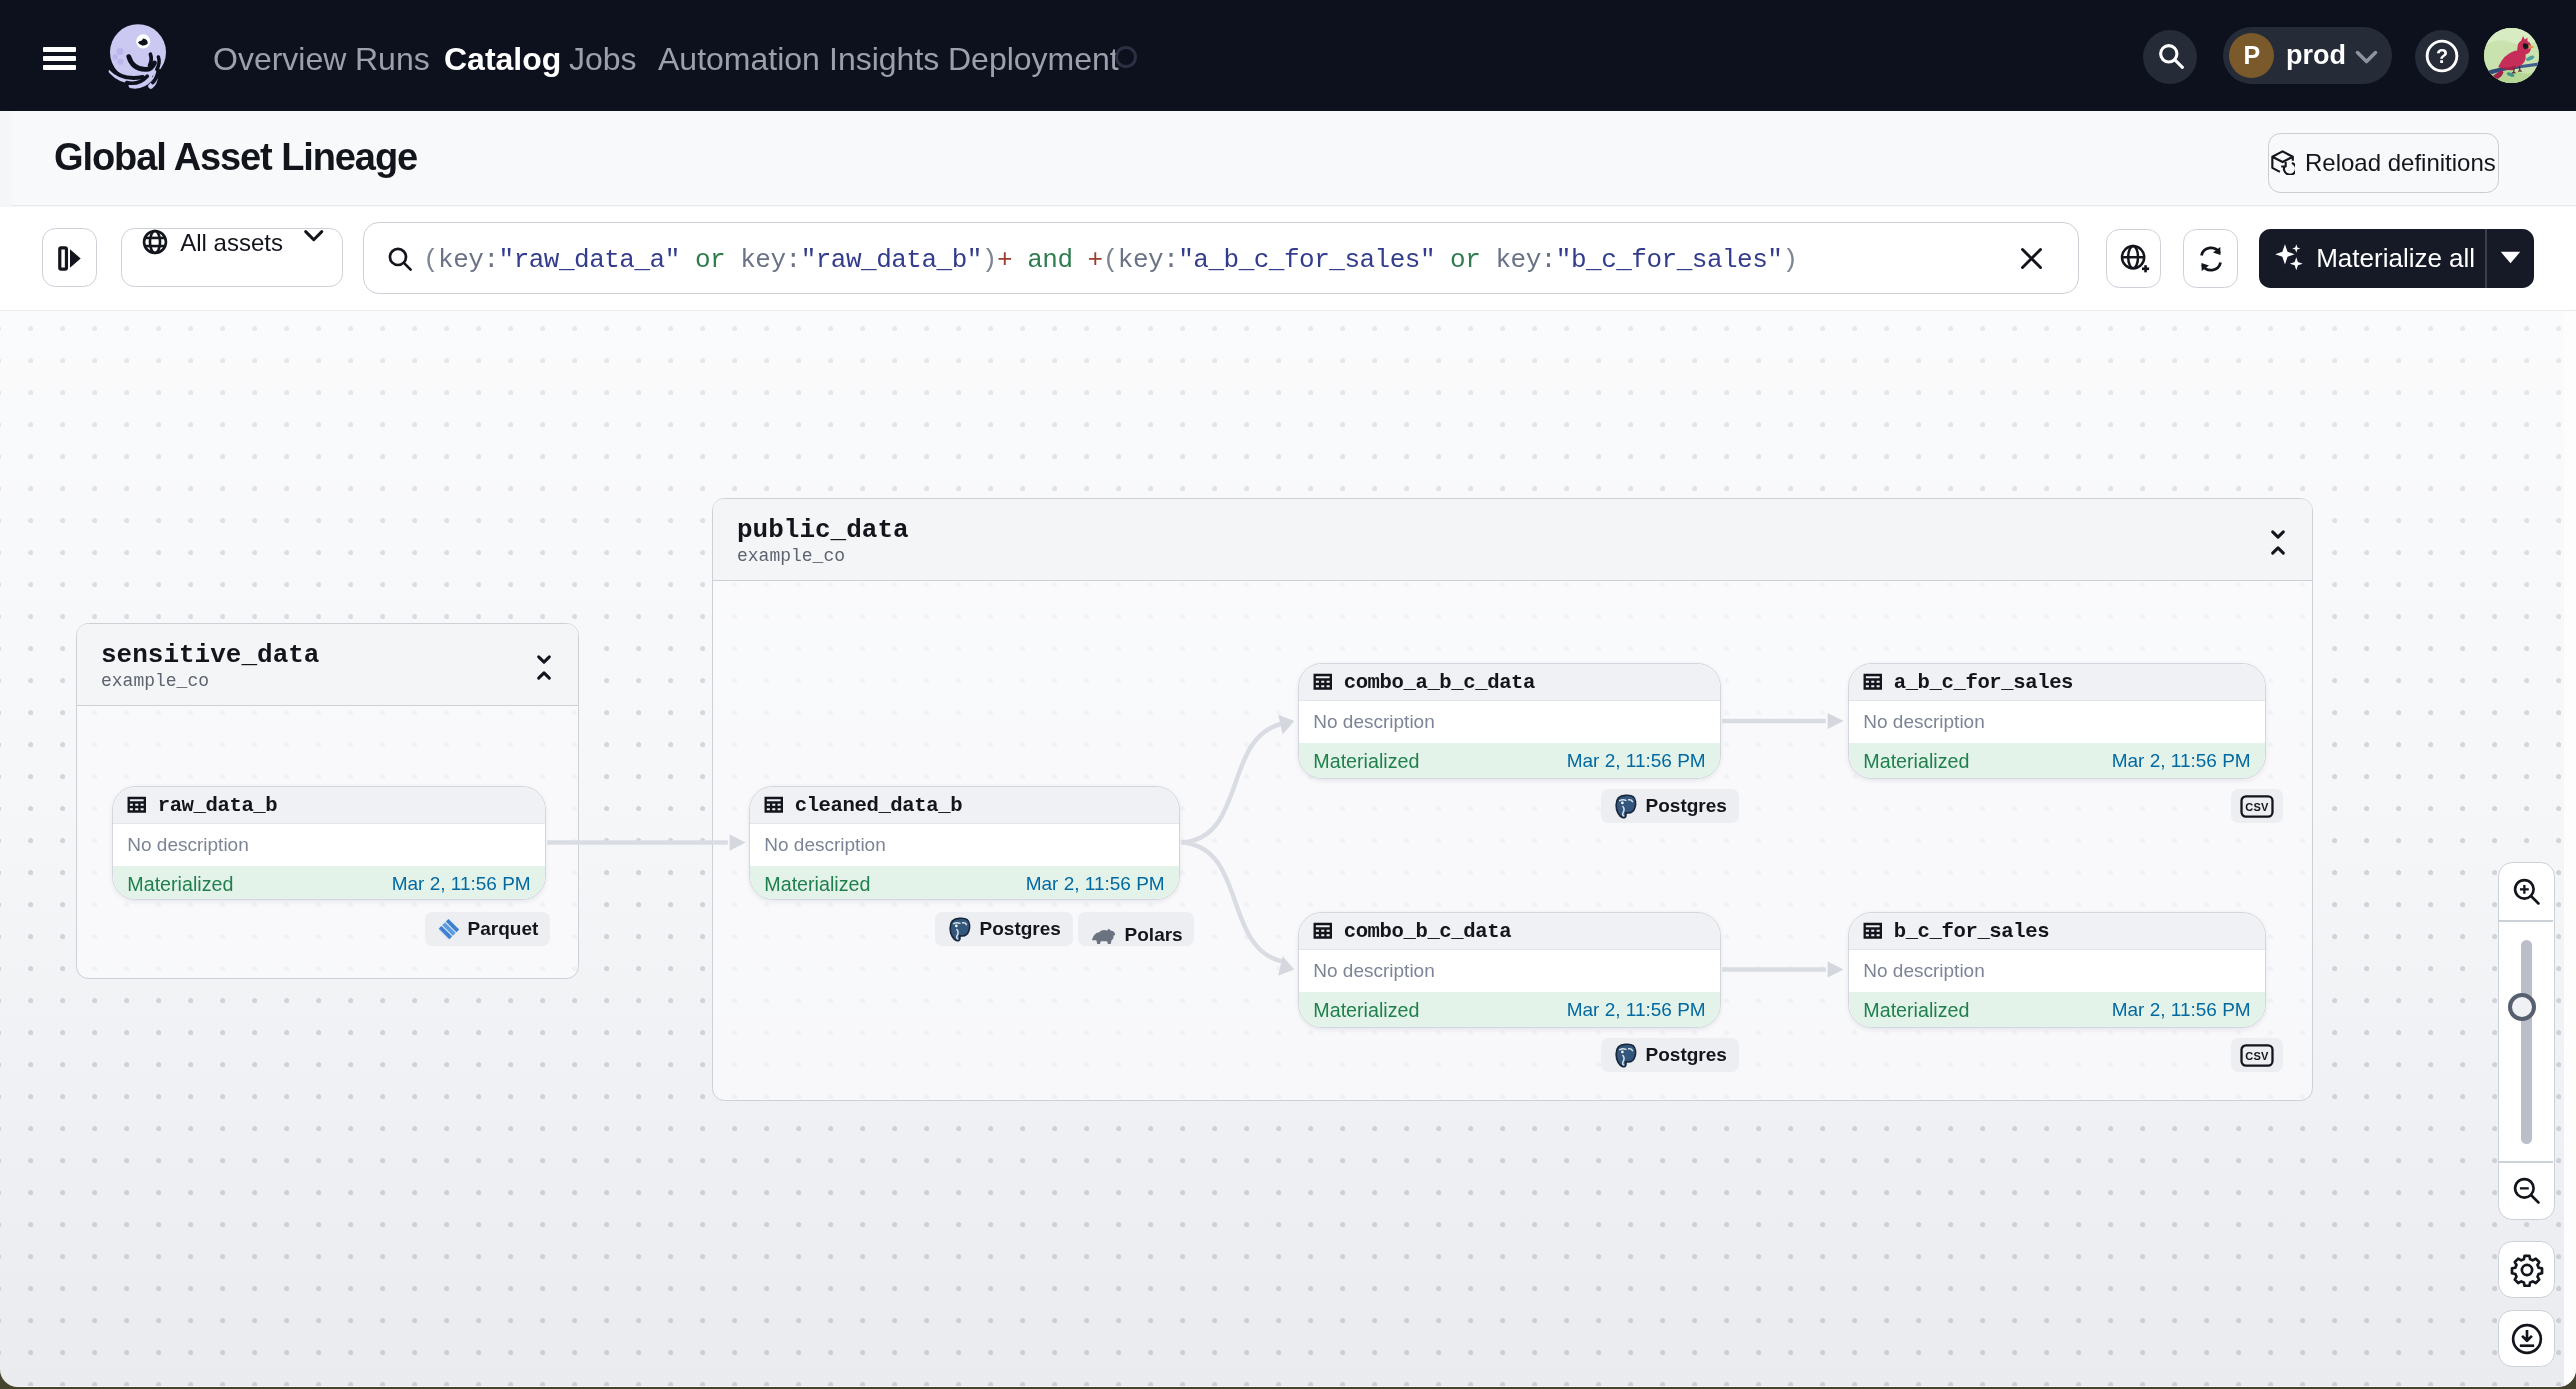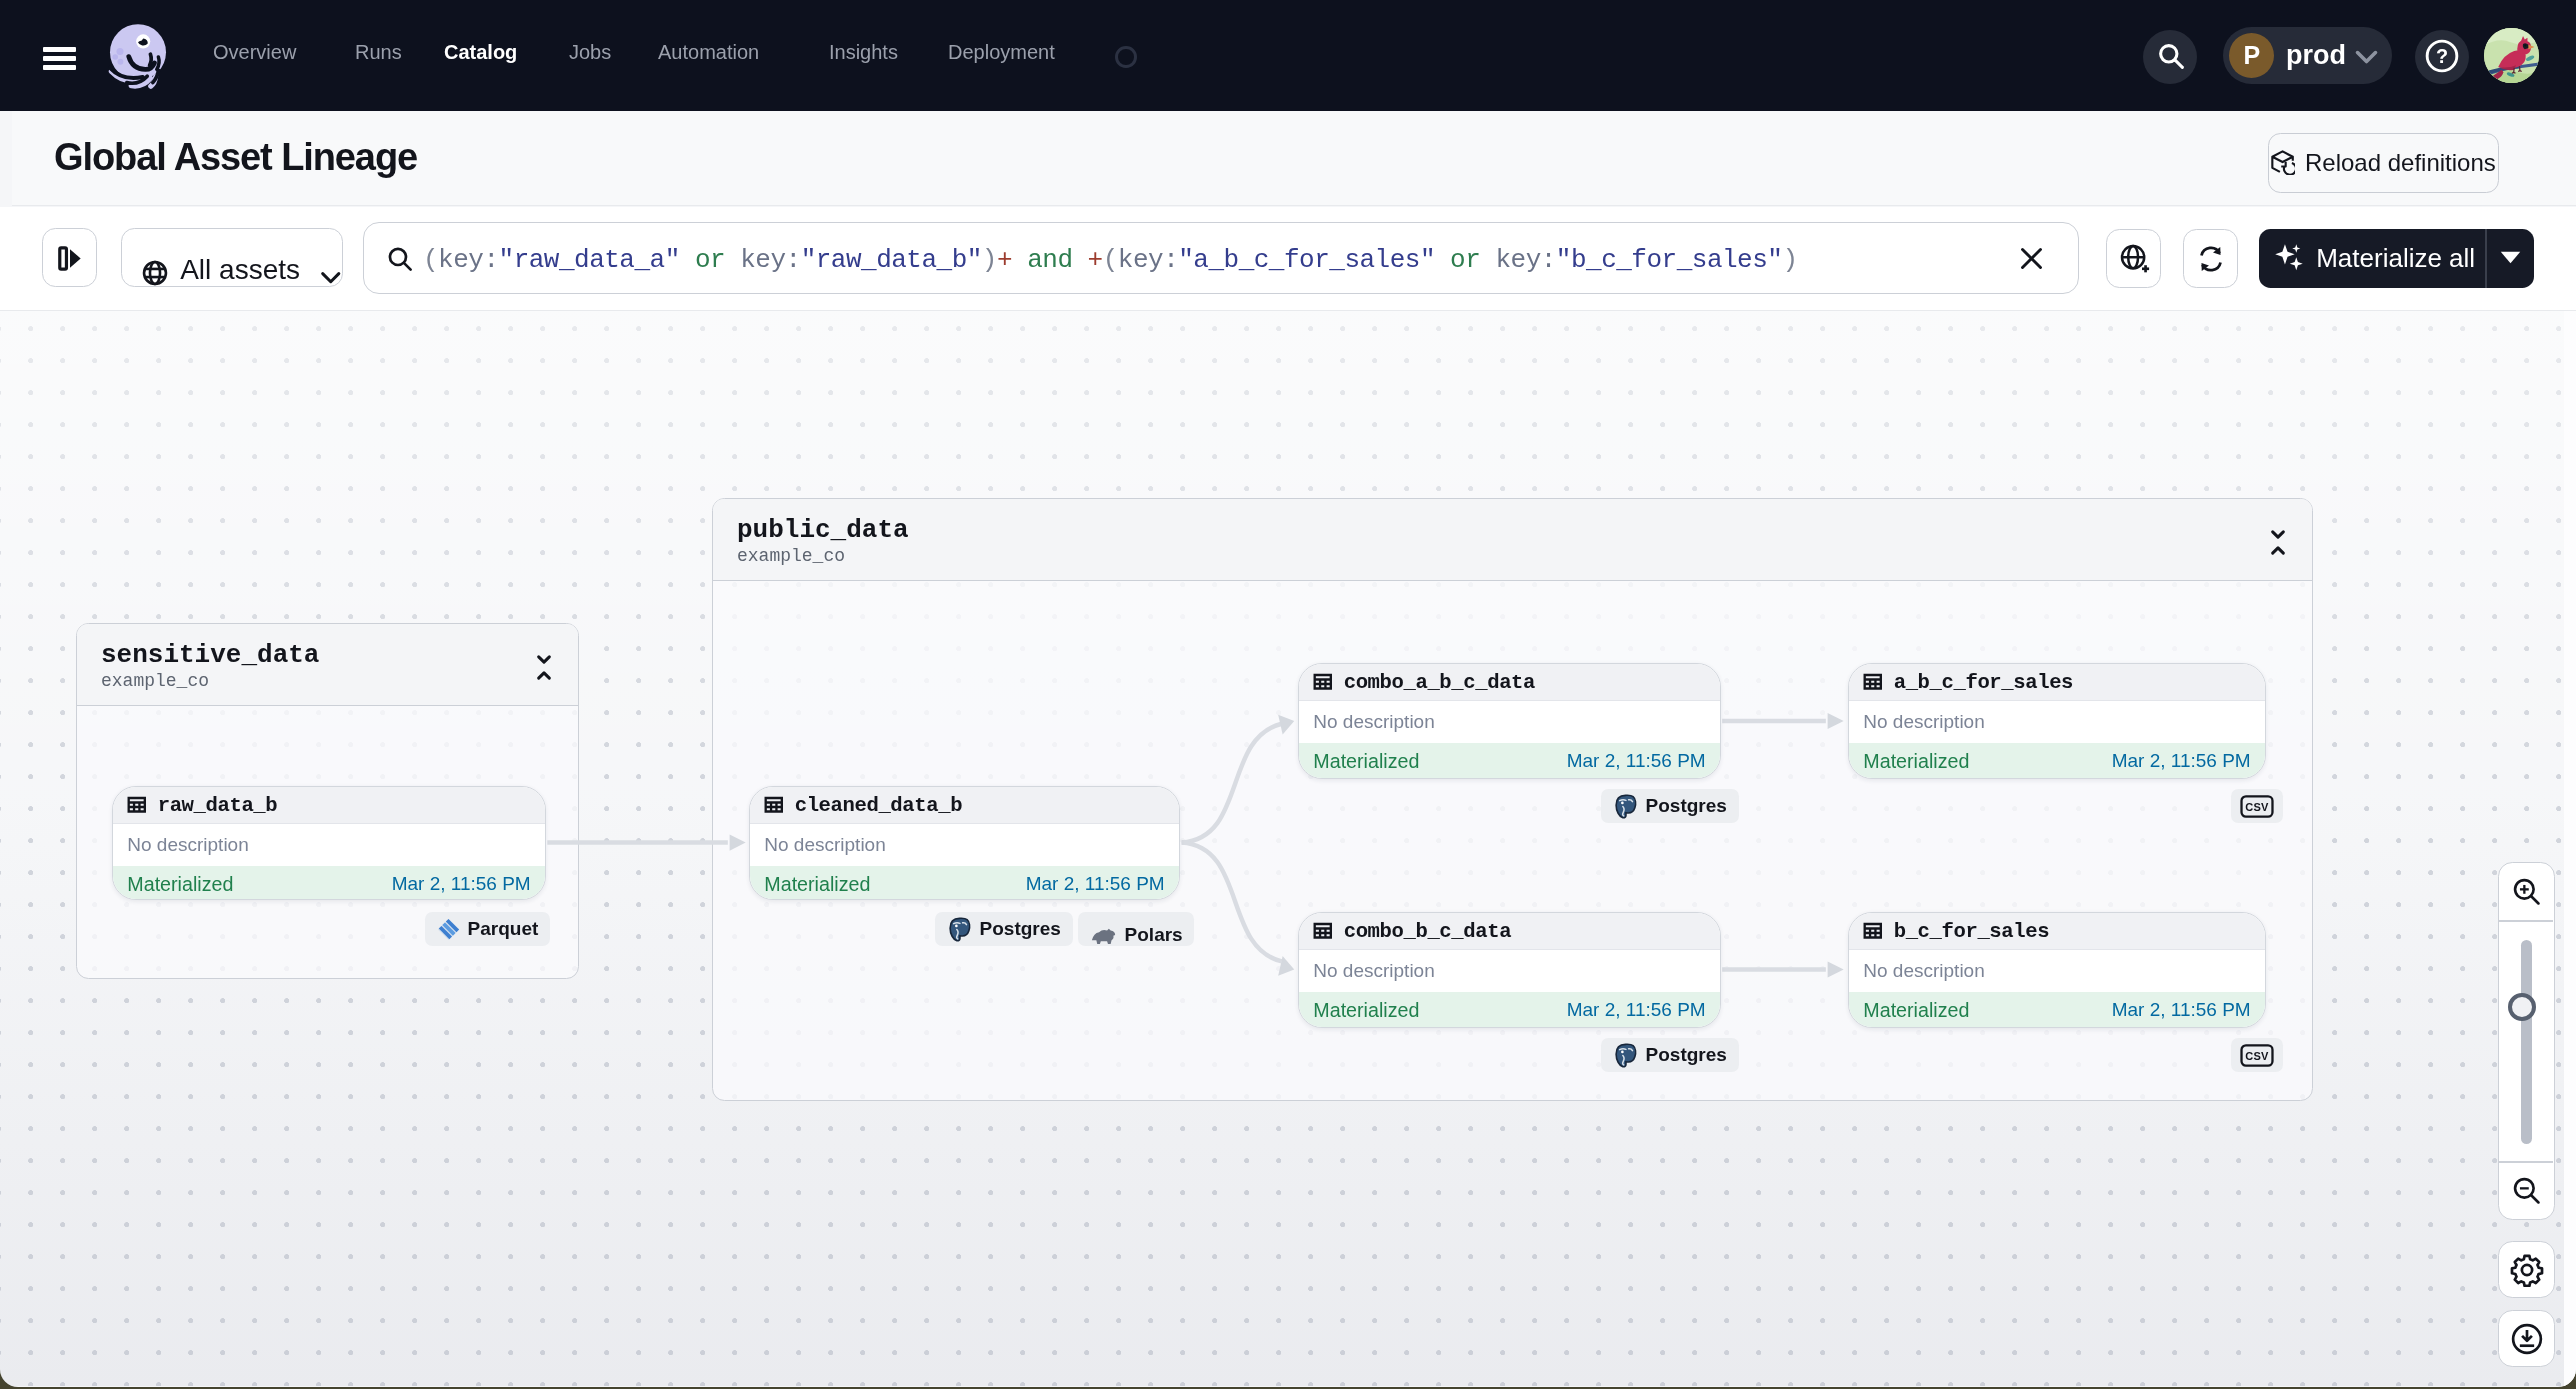--- a/index.html
+++ b/index.html
@@ -7,21 +7,21 @@
   body { font-family:"Liberation Sans", sans-serif; position:relative; }
   .mono { font-family:"Liberation Mono", monospace; }
   .app { position:absolute; left:0; top:0; width:2576px; height:1387px;
          border-bottom-left-radius:18px; border-bottom-right-radius:18px;
          overflow:hidden; background:#f5f6f8; }
 
   
   .nav { position:absolute; left:0; top:0; width:2576px; height:111px; background:#0d111e; }
   .hamb { position:absolute; left:43px; top:47px; width:33px; height:22.3px; }
   .hamb div { position:absolute; left:0; width:33px; height:4.5px; background:#fff; border-radius:0.9px; }
-  .navitem { position:absolute; top:41px; font-size:20px; color:#9ba0ac; }
+  .navitem { position:absolute; top:41px; font-size:32px; color:#9ba0ac; }
   .navitem.active { color:#ffffff; font-weight:700; }
   .spinner { position:absolute; left:1115px; top:46px; width:21.5px; height:21.5px; border-radius:50%;
              border:3.1px solid #2b3142; }
   .navcirc { position:absolute; top:29.5px; width:54px; height:54px; border-radius:50%; background:#262b38; }
   .prodpill { position:absolute; left:2223px; top:27px; width:169px; height:57px; border-radius:29px; background:#262b38; }
   .prodcirc { position:absolute; left:6.3px; top:6.3px; width:45px; height:45px; border-radius:50%; background:#7a5a2b;
               color:#fff; font-size:25px; font-weight:600; text-align:center; line-height:45px; }
   .prodtxt { position:absolute; left:63px; top:13.4px; color:#fff; font-size:27px; font-weight:600; }
   .prodchev { position:absolute; left:130px; top:21.5px; }
   .avatar { position:absolute; left:2484px; top:28px; width:55px; height:55px; border-radius:50%; overflow:hidden; background:#c2e0a8; }
@@ -29,22 +29,22 @@
   
   .band1 { position:absolute; left:0; top:111px; width:2576px; height:95px; background:#f8f9fa; border-bottom:1.8px solid #e8eaed;margin-left:12px; }
   .pagetitle { position:absolute; left:42px; top:25px; font-size:38px; font-weight:600; color:#13151c; letter-spacing:-1.1px; }
   .reloadbtn { position:absolute; left:2256px; top:21.5px; width:231px; height:60px; background:#f8f9fa; border:1.8px solid #c9cdd4;
                border-radius:12.5px; color:#13151c; font-size:24px; display:flex; align-items:center; justify-content:center; gap:9.8px; }
 
   
   .band2 { position:absolute; left:0; top:207px; width:2576px; height:104px; background:#ffffff; border-bottom:1.8px solid #e8eaed; }
   .fbtn { position:absolute; background:#fff; border:1.8px solid #ccd0d7; border-radius:13.4px; }
   .expbtn { left:42px; top:20.6px; width:55px; height:59px; }
-  .allassets { left:121px; top:20.6px; width:222px; height:59px; display:flex; align-items:flex-end; padding-left:19.7px; gap:12.5px;
-               font-size:28px; color:#13151c; white-space:nowrap; }
+  .allassets { left:121px; top:20.6px; width:222px; height:59px; display:flex; align-items:flex-start; padding-left:19.7px; gap:12.5px;
+               font-size:24px; color:#13151c; white-space:nowrap; }
   .searchbox { left:363px; top:15px; width:1716px; height:72px; border-radius:16px; display:flex; align-items:center; }
   .query { position:absolute; left:59px; top:21.5px; font-size:26px; letter-spacing:-0.5px; white-space:pre; }
   .q-p { color:#7d8494; } .q-k { color:#6a7287;margin-top:30px; } .q-s { color:#343d8d; } .q-o { color:#2e7d4f; } .q-plus { color:#9c3c2e; }
   .iconbtn { position:absolute; top:22.3px; width:55px; height:59px; background:#fff; border:1.8px solid #ccd0d7; border-radius:13.4px;
              display:flex; align-items:center; justify-content:center; }
   .matbtn { position:absolute; left:2259px; top:21.5px; width:275px; height:59px; background:#161a26; border-radius:11.6px;
             display:flex; align-items:center; color:#fff; font-size:27px; }
   .matdiv { position:absolute; left:226px; top:0; width:1.8px; height:59px; background:#3a3f4c; }
 
   

